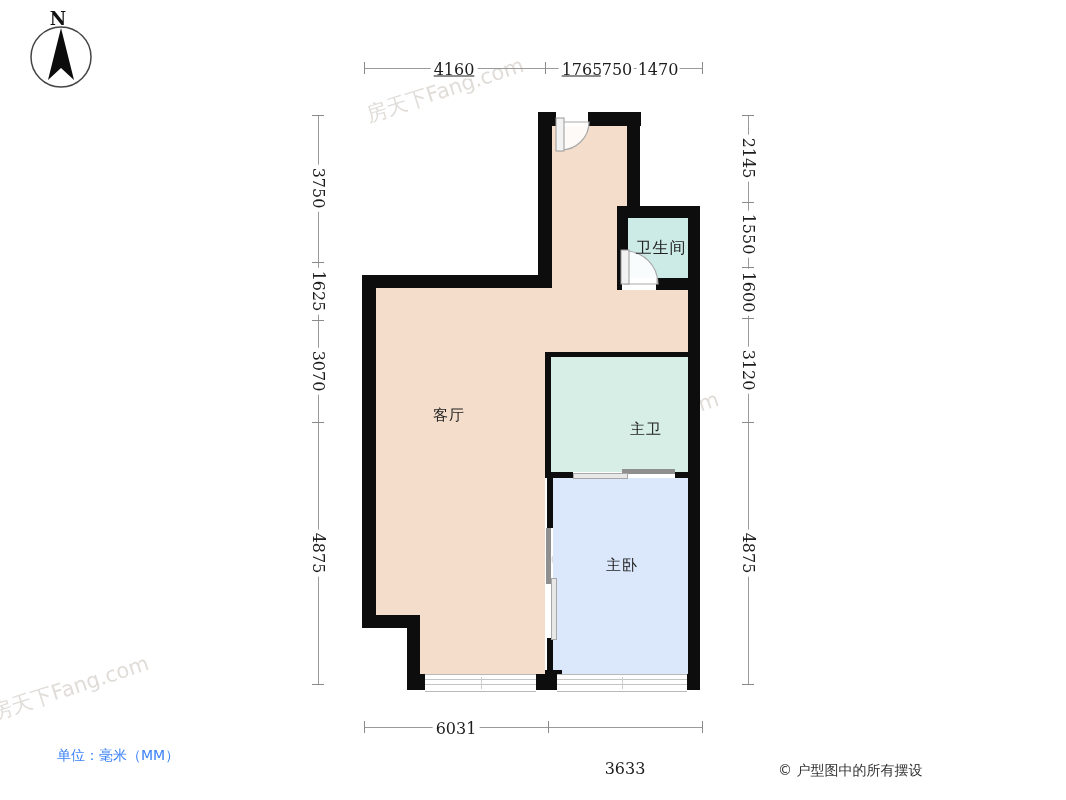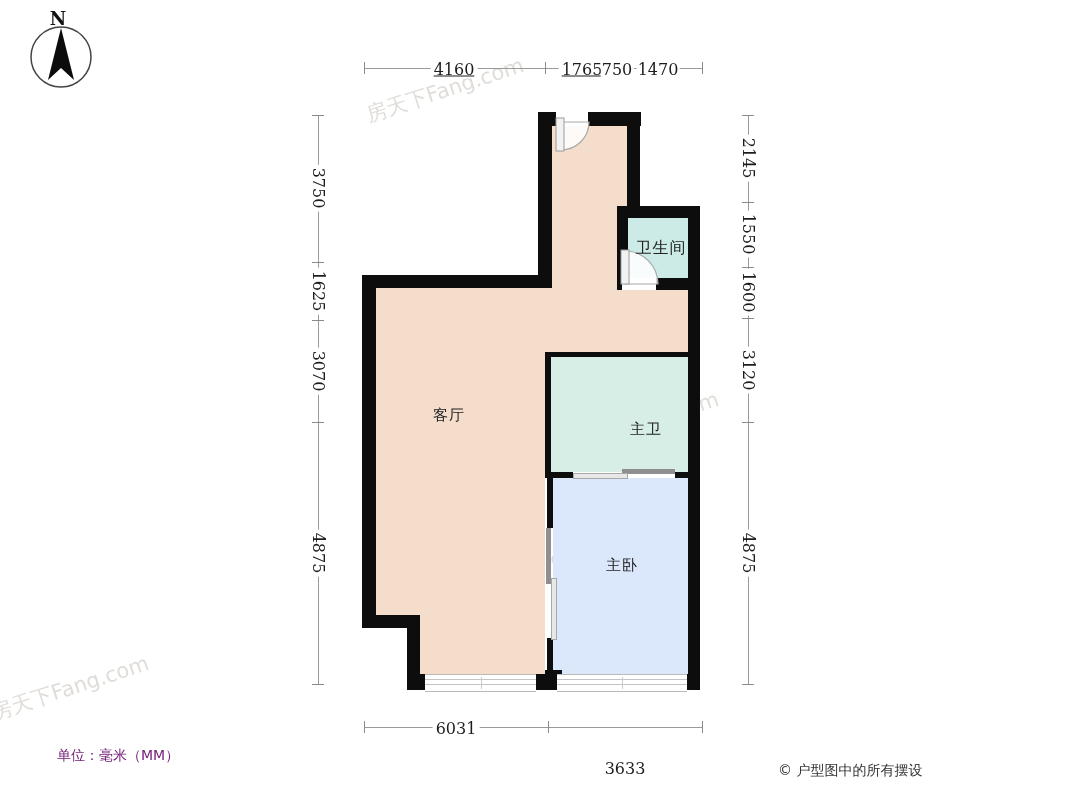--- a/index.html
+++ b/index.html
@@ -25,21 +25,21 @@
   .dim-label-rot{position:absolute;transform:translate(-50%,-50%) rotate(90deg);background:#fff;
              padding:0 3px;font-family:"DejaVu Serif","Liberation Serif",serif;font-size:16px;
              color:#1c1c1c;white-space:nowrap;}
   .win{position:absolute;background:#ffffff;border-top:1px solid #b9b9b9;border-bottom:1px solid #b9b9b9;}
   .win .bar{position:absolute;left:0;right:0;height:1px;background:#c4c4c4;}
   .win .mid{position:absolute;top:2px;bottom:2px;width:1px;background:#cccccc;left:50%;}
   .slide-dark{position:absolute;background:#8f8f8f;}
   .slide-light{position:absolute;background:#e8e8e8;border:1px solid #a8a8a8;}
   .watermark{position:absolute;transform:translate(-50%,-50%) rotate(-18deg);
              color:rgba(178,168,158,0.40);font-size:21px;white-space:nowrap;pointer-events:none;}
-  .footer-text{position:absolute;color:#701a75;font-size:14px;white-space:nowrap;}
+  .footer-text{position:absolute;color:#3b82f6;font-size:14px;white-space:nowrap;}
   .compass-n{position:absolute;font-family:"DejaVu Serif","Liberation Serif",serif;
              font-size:18px;font-weight:bold;color:#111;transform:translateX(-50%);}
 </style>
 </head>
 <body>
 
 <div id="page">
 
   <div class="compass-n" style="left:58px;top:8px;">N</div>
   <svg class="abs" style="left:24px;top:22px;" width="74" height="70" viewBox="0 0 74 70">

